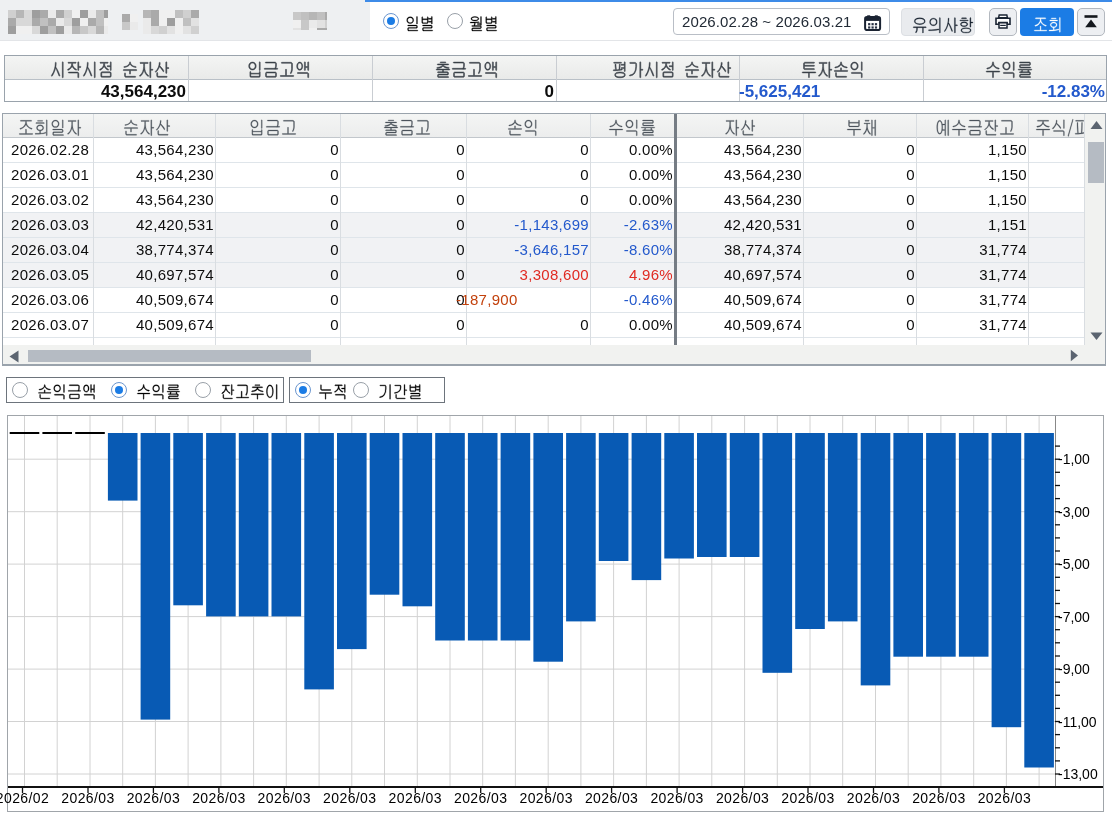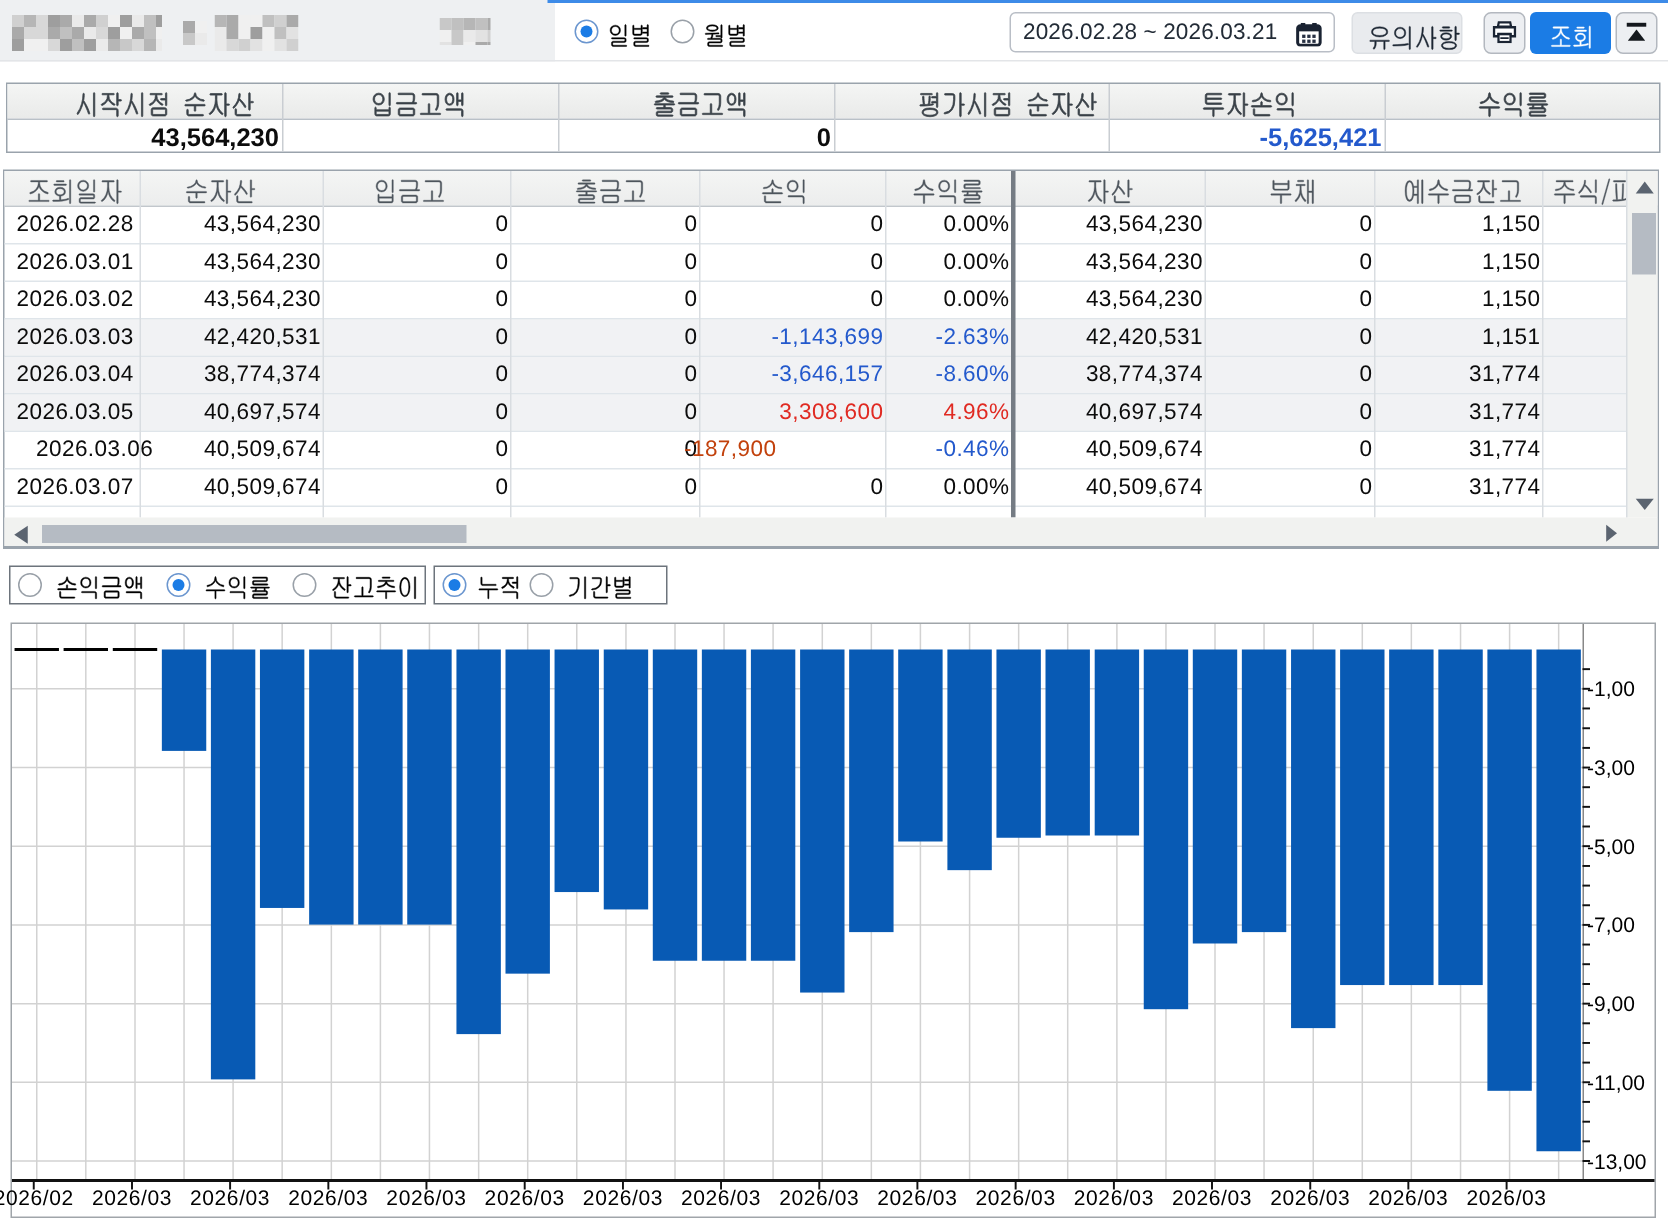--- a/index.html
+++ b/index.html
@@ -164,21 +164,22 @@
         <path d="M10.1 3.1H3.1Q2.6 3.1 2.6 3.5Q2.6 4.0 3.1 4.0H10.1Q10.6 4.0 10.6 3.5Q10.6 3.1 10.1 3.1ZM4.0 5.4Q4.0 6.5 4.2 7.9Q4.3 9.1 4.5 10.5L2.7 10.6Q2.2 10.6 2.2 11.0Q2.2 11.5 2.7 11.5Q5.2 11.5 7.3 11.3Q9.5 11.1 10.9 10.8Q11.4 10.7 11.3 10.2Q11.3 9.8 10.8 9.9Q10.1 10.0 9.8 10.1Q9.3 10.2 8.7 10.3Q9.0 9.1 9.1 7.8Q9.2 6.5 9.2 5.3Q9.2 4.8 8.7 4.8Q8.3 4.8 8.3 5.3Q8.3 6.6 8.2 7.8Q8.1 9.2 7.8 10.3L7.5 10.3Q6.8 10.4 6.5 10.5Q5.9 10.5 5.5 10.5Q5.2 9.2 5.1 7.8Q5.0 6.5 5.0 5.3Q5.0 5.1 4.9 5.0Q4.7 4.9 4.5 4.9Q4.3 4.9 4.2 5.0Q4.0 5.1 4.0 5.4ZM14.2 11.9V3.1Q14.2 2.9 14.1 2.7Q13.9 2.6 13.7 2.6Q13.5 2.6 13.4 2.7Q13.3 2.9 13.3 3.1V5.1H10.5Q10.2 5.1 10.1 5.3Q10.0 5.4 10.0 5.6Q10.0 5.8 10.1 6.0Q10.3 6.1 10.6 6.1H13.3V8.4H10.5Q10.3 8.4 10.1 8.6Q10.0 8.7 10.0 8.9Q10.0 9.1 10.1 9.3Q10.3 9.4 10.5 9.4H13.3V11.9Q13.3 12.2 13.4 12.3Q13.5 12.5 13.7 12.5Q13.9 12.5 14.1 12.3Q14.2 12.2 14.2 11.9ZM9.0 12.8Q6.3 12.8 4.9 13.6Q3.7 14.4 3.7 15.7Q3.7 17.0 4.9 17.7Q6.3 18.6 9.0 18.6Q11.7 18.6 13.1 17.7Q14.3 17.0 14.3 15.7Q14.3 14.4 13.1 13.6Q11.7 12.8 9.0 12.8ZM9.0 13.8Q11.2 13.8 12.3 14.3Q13.4 14.8 13.4 15.7Q13.4 16.6 12.3 17.1Q11.2 17.6 9.0 17.6Q6.8 17.6 5.6 17.1Q4.6 16.6 4.6 15.7Q4.6 14.8 5.6 14.3Q6.8 13.8 9.0 13.8Z M23.9 3.2H19.1Q18.6 3.2 18.7 3.7Q18.7 4.2 19.1 4.2H23.9Q24.3 4.2 24.5 4.4Q24.7 4.6 24.7 5.0V7.2Q24.7 11.2 23.1 13.5Q21.6 15.5 18.8 15.8Q18.4 15.9 18.4 16.3Q18.4 16.8 18.9 16.8Q21.9 16.6 23.7 14.2Q25.6 11.6 25.6 7.3V5.0Q25.6 4.2 25.2 3.7Q24.7 3.2 23.9 3.2ZM29.8 10.1V3.1Q29.8 2.9 29.6 2.7Q29.5 2.6 29.3 2.6Q29.1 2.6 28.9 2.7Q28.8 2.9 28.8 3.1V18.0Q28.8 18.3 28.9 18.4Q29.1 18.6 29.3 18.6Q29.5 18.6 29.6 18.4Q29.8 18.3 29.8 18.0V11.0H31.6Q32.0 11.0 32.0 10.6Q32.0 10.1 31.6 10.1Z M38.3 3.6Q38.3 6.7 37.4 9.9Q36.4 13.7 34.5 16.1Q34.4 16.3 34.4 16.6Q34.4 16.8 34.5 16.9Q34.6 17.1 34.8 17.1Q35.0 17.1 35.2 16.9Q36.4 15.1 37.2 13.1Q38.0 11.3 38.6 8.9Q39.4 10.2 40.4 12.7Q41.3 14.6 41.9 16.5Q42.0 16.8 42.2 16.9Q42.4 17.0 42.5 16.9Q42.7 16.8 42.8 16.6Q42.9 16.4 42.8 16.1Q42.2 14.2 41.2 12.0Q40.1 9.7 38.8 7.8Q39.0 6.9 39.1 5.7Q39.2 4.5 39.2 3.6Q39.2 3.3 39.1 3.2Q38.9 3.0 38.7 3.0Q38.5 3.0 38.4 3.2Q38.3 3.3 38.3 3.6ZM46.2 18.0V3.1Q46.2 2.9 46.1 2.7Q45.9 2.6 45.7 2.6Q45.5 2.6 45.4 2.7Q45.3 2.9 45.3 3.1V18.0Q45.3 18.2 45.4 18.4Q45.5 18.6 45.7 18.6Q45.9 18.6 46.1 18.4Q46.2 18.2 46.2 18.0Z M58.8 3.1H51.4Q50.9 3.1 50.9 3.5Q50.9 4.0 51.4 4.0H54.6V4.7Q54.6 6.7 53.5 8.1Q52.5 9.3 50.8 10.1Q50.6 10.2 50.5 10.4Q50.5 10.6 50.6 10.8Q50.7 11.0 50.8 11.1Q51.0 11.2 51.2 11.1Q52.7 10.4 53.7 9.3Q54.7 8.2 55.1 7.0Q55.3 8.1 56.5 9.2Q57.5 10.3 58.8 10.9Q59.1 11.0 59.3 11.0Q59.5 10.9 59.6 10.7Q59.6 10.5 59.6 10.3Q59.5 10.1 59.3 10.0Q57.7 9.2 56.8 8.1Q55.6 6.6 55.6 4.6V4.0H58.8Q59.2 4.0 59.2 3.5Q59.2 3.1 58.8 3.1ZM62.2 10.7V3.2Q62.2 2.9 62.1 2.7Q61.9 2.6 61.7 2.6Q61.5 2.6 61.4 2.8Q61.3 2.9 61.3 3.2V6.5H58.5Q58.3 6.5 58.1 6.6Q58.0 6.8 58.0 7.0Q58.0 7.2 58.2 7.3Q58.3 7.5 58.6 7.5H61.3V10.7Q61.3 11.0 61.4 11.2Q61.5 11.3 61.7 11.3Q61.9 11.3 62.1 11.2Q62.2 11.0 62.2 10.7ZM61.3 14.3V16.5Q61.3 16.8 61.1 17.0Q60.9 17.1 60.5 17.1H53.5Q53.1 17.1 52.9 17.0Q52.8 16.8 52.8 16.4V14.3Q52.8 13.9 52.9 13.8Q53.1 13.6 53.5 13.6H60.5Q60.9 13.6 61.1 13.7Q61.3 13.9 61.3 14.3ZM60.8 12.6H53.1Q52.5 12.6 52.2 13.0Q51.8 13.4 51.8 14.0V16.5Q51.8 17.3 52.1 17.7Q52.5 18.1 53.3 18.1H60.8Q61.5 18.1 61.8 17.7Q62.2 17.4 62.2 16.6V14.0Q62.2 13.4 61.8 13.0Q61.4 12.6 60.8 12.6Z M80.6 3.2Q80.6 4.7 78.9 6.0Q77.3 7.3 75.3 7.4Q75.0 7.4 74.9 7.5Q74.8 7.7 74.8 7.9Q74.8 8.1 75.0 8.2Q75.2 8.3 75.4 8.3Q77.5 8.1 79.1 7.0Q80.5 6.1 81.0 4.8Q81.5 6.1 83.0 7.0Q84.5 8.1 86.7 8.3Q86.9 8.3 87.1 8.2Q87.2 8.0 87.2 7.8Q87.2 7.6 87.1 7.5Q87.0 7.3 86.7 7.3Q84.7 7.2 83.1 6.0Q81.5 4.7 81.5 3.2Q81.5 2.6 81.0 2.6Q80.6 2.6 80.6 3.2ZM87.4 10.4H74.7Q74.2 10.4 74.2 10.9Q74.2 11.4 74.6 11.4H80.5V14.5Q80.5 14.7 80.7 14.9Q80.8 15.0 81.0 15.0Q81.2 15.0 81.3 14.9Q81.5 14.7 81.5 14.4V11.4H87.4Q87.8 11.4 87.8 10.9Q87.8 10.4 87.4 10.4ZM76.5 14.3Q76.5 13.9 76.3 13.8Q76.2 13.6 76.0 13.6Q75.8 13.6 75.7 13.8Q75.5 13.9 75.5 14.3V16.4Q75.5 17.2 75.9 17.6Q76.3 18.1 76.9 18.1H86.2Q86.7 18.1 86.7 17.6Q86.7 17.1 86.2 17.1H77.3Q76.8 17.1 76.6 17.0Q76.5 16.8 76.5 16.3Z M98.8 3.2H91.4Q90.9 3.2 90.9 3.7Q90.9 4.2 91.4 4.2H94.6V7.3Q94.6 10.2 93.5 12.7Q92.5 15.1 90.8 16.1Q90.6 16.2 90.5 16.4Q90.5 16.7 90.6 16.9Q90.7 17.1 90.8 17.1Q91.0 17.2 91.2 17.1Q92.6 16.3 93.7 14.4Q94.7 12.6 95.1 10.6Q95.3 12.5 96.4 14.4Q97.6 16.3 98.9 17.1Q99.1 17.3 99.3 17.2Q99.5 17.1 99.6 16.9Q99.7 16.7 99.6 16.5Q99.6 16.3 99.4 16.1Q97.7 15.0 96.6 12.7Q95.6 10.2 95.6 7.3V4.2H98.8Q99.2 4.2 99.2 3.7Q99.2 3.2 98.8 3.2ZM101.8 10.1V3.1Q101.8 2.9 101.6 2.7Q101.5 2.6 101.3 2.6Q101.1 2.6 100.9 2.7Q100.8 2.9 100.8 3.1V18.0Q100.8 18.3 100.9 18.4Q101.1 18.6 101.3 18.6Q101.5 18.6 101.6 18.4Q101.8 18.3 101.8 18.0V11.0H103.6Q104.0 11.0 104.0 10.6Q104.0 10.1 103.6 10.1Z M110.2 3.6Q110.2 5.7 109.3 8.0Q108.2 10.5 106.5 12.0Q106.3 12.2 106.3 12.4Q106.3 12.6 106.4 12.8Q106.5 13.0 106.7 13.0Q106.9 13.1 107.0 12.9Q108.2 11.8 109.1 10.3Q109.9 9.1 110.5 7.6Q111.4 8.5 112.3 9.7Q113.3 10.9 114.0 12.2Q114.1 12.4 114.3 12.5Q114.5 12.5 114.7 12.4Q114.9 12.3 114.9 12.1Q114.9 11.8 114.8 11.5Q114.1 10.2 112.9 8.8Q111.9 7.6 110.8 6.6Q110.9 6.0 111.1 5.2Q111.2 4.3 111.2 3.6Q111.2 3.3 111.0 3.2Q110.9 3.0 110.7 3.0Q110.5 3.0 110.4 3.2Q110.2 3.3 110.2 3.6ZM117.8 8.4V3.1Q117.8 2.6 117.3 2.6Q116.8 2.6 116.8 3.1V13.7Q116.8 13.9 116.9 14.1Q117.1 14.3 117.3 14.3Q117.5 14.3 117.6 14.1Q117.8 13.9 117.8 13.7V9.3H119.5Q120.0 9.3 120.0 8.8Q120.0 8.4 119.5 8.4ZM108.7 13.9Q108.7 13.5 108.5 13.4Q108.4 13.2 108.2 13.2Q108.0 13.2 107.9 13.4Q107.7 13.5 107.7 13.9V16.4Q107.7 17.2 108.1 17.6Q108.6 18.1 109.3 18.1H117.8Q118.2 18.1 118.2 17.6Q118.2 17.1 117.8 17.1H109.5Q109.0 17.1 108.9 17.0Q108.7 16.8 108.7 16.3Z" fill="#3a4148" stroke="#3a4148" stroke-width="0.5"></path>
       </svg></div>
 <div class="abs" style="left:800px;top:59px"><svg width="66" height="22" viewBox="0 0 66.0 21.6">
         <path d="M14.0 3.0H5.1Q4.3 3.0 3.9 3.5Q3.5 3.9 3.5 4.7V8.8Q3.5 9.5 3.9 10.0Q4.3 10.4 5.0 10.4H14.1Q14.5 10.4 14.5 9.9Q14.5 9.4 14.0 9.4H5.2Q4.8 9.4 4.6 9.2Q4.5 9.0 4.5 8.6V7.1H14.0Q14.5 7.1 14.5 6.6Q14.5 6.1 14.0 6.1H4.5V4.8Q4.5 4.4 4.7 4.2Q4.9 4.0 5.3 4.0H14.1Q14.3 4.0 14.4 3.8Q14.5 3.7 14.5 3.5Q14.5 3.3 14.4 3.1Q14.2 3.0 14.0 3.0ZM15.4 12.7H2.7Q2.2 12.7 2.2 13.2Q2.2 13.7 2.6 13.7H8.5V18.0Q8.5 18.3 8.7 18.4Q8.8 18.6 9.0 18.6Q9.2 18.6 9.3 18.4Q9.4 18.3 9.4 18.0V13.7H15.4Q15.8 13.7 15.8 13.2Q15.8 12.7 15.4 12.7Z M26.8 3.2H19.4Q18.9 3.2 18.9 3.7Q18.9 4.2 19.4 4.2H22.6V7.3Q22.6 10.2 21.5 12.7Q20.5 15.1 18.8 16.1Q18.6 16.2 18.5 16.4Q18.5 16.7 18.6 16.9Q18.7 17.1 18.8 17.1Q19.0 17.2 19.2 17.1Q20.6 16.3 21.7 14.4Q22.7 12.6 23.1 10.6Q23.3 12.5 24.4 14.4Q25.6 16.3 26.9 17.1Q27.1 17.3 27.3 17.2Q27.5 17.1 27.6 16.9Q27.7 16.7 27.6 16.5Q27.6 16.3 27.4 16.1Q25.7 15.0 24.6 12.7Q23.6 10.2 23.6 7.3V4.2H26.8Q27.2 4.2 27.2 3.7Q27.2 3.2 26.8 3.2ZM29.8 10.1V3.1Q29.8 2.9 29.6 2.7Q29.5 2.6 29.3 2.6Q29.1 2.6 28.9 2.7Q28.8 2.9 28.8 3.1V18.0Q28.8 18.3 28.9 18.4Q29.1 18.6 29.3 18.6Q29.5 18.6 29.6 18.4Q29.8 18.3 29.8 18.0V11.0H31.6Q32.0 11.0 32.0 10.6Q32.0 10.1 31.6 10.1Z M40.6 3.2Q40.6 5.2 38.9 6.4Q37.5 7.6 35.3 7.7Q35.0 7.7 34.9 7.9Q34.8 8.0 34.8 8.2Q34.8 8.4 35.0 8.6Q35.1 8.7 35.4 8.7Q37.5 8.5 39.0 7.5Q40.5 6.5 41.0 5.2Q41.5 6.5 43.0 7.5Q44.5 8.5 46.7 8.7Q46.9 8.7 47.1 8.6Q47.2 8.4 47.2 8.2Q47.2 8.0 47.1 7.8Q47.0 7.7 46.7 7.7Q44.6 7.6 43.1 6.4Q41.5 5.2 41.5 3.2Q41.5 2.6 41.0 2.6Q40.6 2.6 40.6 3.2ZM47.3 11.2H41.5V8.9Q41.5 8.7 41.3 8.6Q41.2 8.5 41.0 8.5Q40.8 8.5 40.7 8.6Q40.5 8.7 40.5 9.0V11.2H34.7Q34.2 11.2 34.2 11.7Q34.2 12.2 34.7 12.2H47.3Q47.5 12.2 47.7 12.0Q47.8 11.9 47.8 11.7Q47.8 11.5 47.7 11.4Q47.5 11.2 47.3 11.2ZM36.5 13.9Q36.5 13.5 36.3 13.4Q36.2 13.2 36.0 13.2Q35.8 13.2 35.7 13.4Q35.5 13.5 35.5 13.9V16.4Q35.5 17.2 35.9 17.6Q36.3 18.1 36.9 18.1H46.2Q46.7 18.1 46.7 17.6Q46.7 17.1 46.2 17.1H37.3Q36.8 17.1 36.6 17.0Q36.5 16.8 36.5 16.3Z M54.5 2.9Q52.7 2.9 51.7 4.1Q50.7 5.3 50.7 6.9Q50.7 8.5 51.7 9.6Q52.7 10.8 54.5 10.8Q56.2 10.8 57.2 9.6Q58.2 8.5 58.2 6.9Q58.2 5.3 57.2 4.1Q56.2 2.9 54.5 2.9ZM54.5 3.9Q55.8 3.9 56.5 4.8Q57.2 5.6 57.2 6.9Q57.2 8.1 56.5 8.9Q55.8 9.8 54.5 9.8Q53.1 9.8 52.4 8.9Q51.7 8.1 51.7 6.9Q51.7 5.6 52.4 4.8Q53.1 3.9 54.5 3.9ZM62.2 10.7V3.1Q62.2 2.9 62.1 2.7Q61.9 2.6 61.7 2.6Q61.5 2.6 61.4 2.7Q61.3 2.9 61.3 3.1V10.7Q61.3 11.0 61.4 11.2Q61.5 11.3 61.7 11.3Q61.9 11.3 62.1 11.2Q62.2 11.0 62.2 10.7ZM60.7 13.2H51.8Q51.3 13.2 51.3 13.7Q51.3 14.2 51.8 14.2H60.6Q60.9 14.2 61.1 14.4Q61.3 14.5 61.3 14.9V18.0Q61.3 18.3 61.4 18.4Q61.5 18.6 61.7 18.6Q61.9 18.6 62.1 18.4Q62.2 18.3 62.2 18.0V14.9Q62.2 14.1 61.8 13.7Q61.4 13.2 60.7 13.2Z" fill="#3a4148" stroke="#3a4148" stroke-width="0.5"></path>
       </svg></div>
 <div class="abs" style="left:984px;top:59px"><svg width="50" height="22" viewBox="0 0 50.0 21.6">
         <path d="M8.5 3.2Q8.5 5.6 6.8 7.2Q5.3 8.6 3.3 8.8Q3.0 8.9 2.9 9.0Q2.8 9.2 2.8 9.4Q2.8 9.6 3.0 9.8Q3.1 9.9 3.4 9.9Q5.4 9.5 7.0 8.3Q8.5 7.1 9.0 5.6Q9.5 7.1 11.0 8.3Q12.6 9.5 14.5 9.9Q14.8 9.9 15.0 9.8Q15.1 9.6 15.2 9.4Q15.2 9.2 15.1 9.0Q15.0 8.8 14.7 8.8Q12.7 8.6 11.2 7.2Q9.5 5.6 9.5 3.2Q9.5 2.9 9.3 2.7Q9.2 2.6 9.0 2.6Q8.8 2.6 8.7 2.7Q8.5 2.9 8.5 3.2ZM15.3 11.9H2.7Q2.2 11.9 2.2 12.4Q2.2 12.9 2.6 12.9H8.5V18.0Q8.5 18.3 8.7 18.4Q8.8 18.6 9.0 18.6Q9.2 18.6 9.3 18.4Q9.5 18.2 9.5 18.0V12.9H15.4Q15.8 12.9 15.8 12.4Q15.8 11.9 15.3 11.9Z M22.5 2.9Q20.7 2.9 19.7 4.1Q18.7 5.3 18.7 6.9Q18.7 8.5 19.7 9.6Q20.7 10.8 22.5 10.8Q24.2 10.8 25.2 9.6Q26.2 8.5 26.2 6.9Q26.2 5.3 25.2 4.1Q24.2 2.9 22.5 2.9ZM22.5 3.9Q23.8 3.9 24.5 4.8Q25.2 5.6 25.2 6.9Q25.2 8.1 24.5 8.9Q23.8 9.8 22.5 9.8Q21.1 9.8 20.4 8.9Q19.7 8.1 19.7 6.9Q19.7 5.6 20.4 4.8Q21.1 3.9 22.5 3.9ZM30.2 10.7V3.1Q30.2 2.9 30.1 2.7Q29.9 2.6 29.7 2.6Q29.5 2.6 29.4 2.7Q29.3 2.9 29.3 3.1V10.7Q29.3 11.0 29.4 11.2Q29.5 11.3 29.7 11.3Q29.9 11.3 30.1 11.2Q30.2 11.0 30.2 10.7ZM28.7 13.2H19.8Q19.3 13.2 19.3 13.7Q19.3 14.2 19.8 14.2H28.6Q28.9 14.2 29.1 14.4Q29.3 14.5 29.3 14.9V18.0Q29.3 18.3 29.4 18.4Q29.5 18.6 29.7 18.6Q29.9 18.6 30.1 18.4Q30.2 18.3 30.2 18.0V14.9Q30.2 14.1 29.8 13.7Q29.4 13.2 28.7 13.2Z M45.1 2.8H36.0Q35.5 2.8 35.5 3.3Q35.5 3.8 36.0 3.8H44.8Q45.2 3.8 45.3 3.9Q45.5 4.1 45.5 4.3V4.8Q45.5 5.0 45.3 5.2Q45.1 5.3 44.8 5.3H36.8Q36.2 5.3 35.8 5.6Q35.5 6.0 35.5 6.6V7.5Q35.5 8.1 35.8 8.4Q36.2 8.7 36.8 8.7H46.2Q46.4 8.7 46.5 8.6Q46.7 8.4 46.7 8.2Q46.7 8.1 46.5 7.9Q46.4 7.8 46.2 7.8H37.1Q36.7 7.8 36.6 7.6Q36.5 7.5 36.5 7.3V6.8Q36.5 6.5 36.6 6.4Q36.7 6.3 37.1 6.3H45.2Q45.8 6.3 46.1 6.0Q46.5 5.7 46.5 5.0V4.0Q46.5 3.4 46.1 3.1Q45.7 2.8 45.1 2.8ZM47.4 10.0H34.7Q34.2 10.0 34.2 10.4Q34.2 10.9 34.7 10.9H37.7Q37.7 11.3 37.6 11.7Q37.5 12.1 37.4 12.4Q37.2 12.6 37.3 12.9Q37.3 13.1 37.5 13.2Q37.6 13.3 37.8 13.2Q38.0 13.2 38.1 13.0Q38.4 12.6 38.5 12.1Q38.6 11.5 38.6 10.9H43.8V12.4Q43.8 12.7 44.0 12.9Q44.1 13.0 44.3 13.0Q44.5 13.0 44.6 12.9Q44.8 12.7 44.8 12.4V10.9H47.4Q47.8 10.9 47.8 10.4Q47.8 10.0 47.4 10.0ZM45.0 12.5H36.0Q35.5 12.5 35.5 13.0Q35.5 13.5 36.0 13.5H44.9Q45.2 13.5 45.4 13.6Q45.5 13.8 45.5 14.1V14.5Q45.5 14.7 45.4 14.8Q45.2 14.9 44.9 14.9H36.8Q36.2 14.9 35.8 15.3Q35.5 15.7 35.5 16.3V17.1Q35.5 17.6 35.8 18.0Q36.1 18.3 36.7 18.3H46.2Q46.4 18.3 46.6 18.2Q46.7 18.0 46.7 17.9Q46.7 17.7 46.5 17.5Q46.4 17.4 46.2 17.4H37.0Q36.7 17.4 36.6 17.3Q36.5 17.1 36.5 16.9V16.5Q36.5 16.2 36.6 16.1Q36.7 15.9 37.1 15.9H45.3Q45.8 15.9 46.2 15.5Q46.5 15.1 46.5 14.6V13.8Q46.5 13.2 46.0 12.9Q45.6 12.5 45.0 12.5Z" fill="#3a4148" stroke="#3a4148" stroke-width="0.5"></path>
       </svg></div>
 <div class="abs" style="left:4px;top:82px;width:182px;text-align:right;font-weight:bold;font-size:17px;color:#0c0c0c">43,564,230</div>
 <div class="abs" style="left:372px;top:82px;width:182px;text-align:right;font-weight:bold;font-size:17px;color:#0c0c0c">0</div>
-<div class="abs" style="left:739px;top:82px;width:182px;text-align:right;font-weight:bold;font-size:17px;color:#2359cc">-5,625,421</div>
+<div class="abs" style="left:739px;top:82px;width:182px;text-align:left;font-weight:bold;font-size:17px;color:#2359cc">-5,625,421</div>
+<div class="abs" style="left:923px;top:82px;width:182px;text-align:right;font-weight:bold;font-size:17px;color:#2359cc">-12.83%</div>
 <div class="abs" style="left:2px;top:113px;width:1104px;height:253px;border:1px solid #9aa3ac;background:#fff"></div>
 <div class="abs" style="left:3px;top:114px;width:1102px;height:23px;background:linear-gradient(#f4f5f4,#eceded)"></div>
 <div class="abs" style="left:3px;top:137px;width:1102px;height:1px;background:#c2c7cc"></div>
 <div class="abs" style="left:3px;top:213px;width:1081px;height:24px;background:#f1f2f4"></div>
 <div class="abs" style="left:3px;top:238px;width:1081px;height:24px;background:#f1f2f4"></div>
 <div class="abs" style="left:3px;top:263px;width:1081px;height:24px;background:#f1f2f4"></div>
 <div class="abs" style="left:3px;top:162px;width:1081px;height:1px;background:#dfe5ea"></div>
 <div class="abs" style="left:3px;top:187px;width:1081px;height:1px;background:#dfe5ea"></div>
 <div class="abs" style="left:3px;top:212px;width:1081px;height:1px;background:#dfe5ea"></div>
 <div class="abs" style="left:3px;top:237px;width:1081px;height:1px;background:#dfe5ea"></div>
@@ -274,21 +275,21 @@
 <div class="abs num" style="left:878px;top:241px;width:149px;text-align:right;color:#0c0c0c">31,774</div>
 <div class="abs num" style="left:11px;top:266px">2026.03.05</div>
 <div class="abs num" style="left:65px;top:266px;width:149px;text-align:right;color:#0c0c0c">40,697,574</div>
 <div class="abs num" style="left:190px;top:266px;width:149px;text-align:right;color:#0c0c0c">0</div>
 <div class="abs num" style="left:316px;top:266px;width:149px;text-align:right;color:#0c0c0c">0</div>
 <div class="abs num" style="left:440px;top:266px;width:149px;text-align:right;color:#e02a22">3,308,600</div>
 <div class="abs num" style="left:524px;top:266px;width:149px;text-align:right;color:#e02a22">4.96%</div>
 <div class="abs num" style="left:653px;top:266px;width:149px;text-align:right;color:#0c0c0c">40,697,574</div>
 <div class="abs num" style="left:766px;top:266px;width:149px;text-align:right;color:#0c0c0c">0</div>
 <div class="abs num" style="left:878px;top:266px;width:149px;text-align:right;color:#0c0c0c">31,774</div>
-<div class="abs num" style="left:24px;top:291px">2026.03.06</div>
+<div class="abs num" style="left:11px;top:291px">2026.03.06</div>
 <div class="abs num" style="left:65px;top:291px;width:149px;text-align:right;color:#0c0c0c">40,509,674</div>
 <div class="abs num" style="left:190px;top:291px;width:149px;text-align:right;color:#0c0c0c">0</div>
 <div class="abs num" style="left:316px;top:291px;width:149px;text-align:right;color:#0c0c0c">0</div>
 <div class="abs num" style="left:456px;top:291px;width:149px;text-align:left;color:#c2410c">-187,900</div>
 <div class="abs num" style="left:524px;top:291px;width:149px;text-align:right;color:#2359cc">-0.46%</div>
 <div class="abs num" style="left:653px;top:291px;width:149px;text-align:right;color:#0c0c0c">40,509,674</div>
 <div class="abs num" style="left:766px;top:291px;width:149px;text-align:right;color:#0c0c0c">0</div>
 <div class="abs num" style="left:878px;top:291px;width:149px;text-align:right;color:#0c0c0c">31,774</div>
 <div class="abs num" style="left:11px;top:316px">2026.03.07</div>
 <div class="abs num" style="left:65px;top:316px;width:149px;text-align:right;color:#0c0c0c">40,509,674</div>

